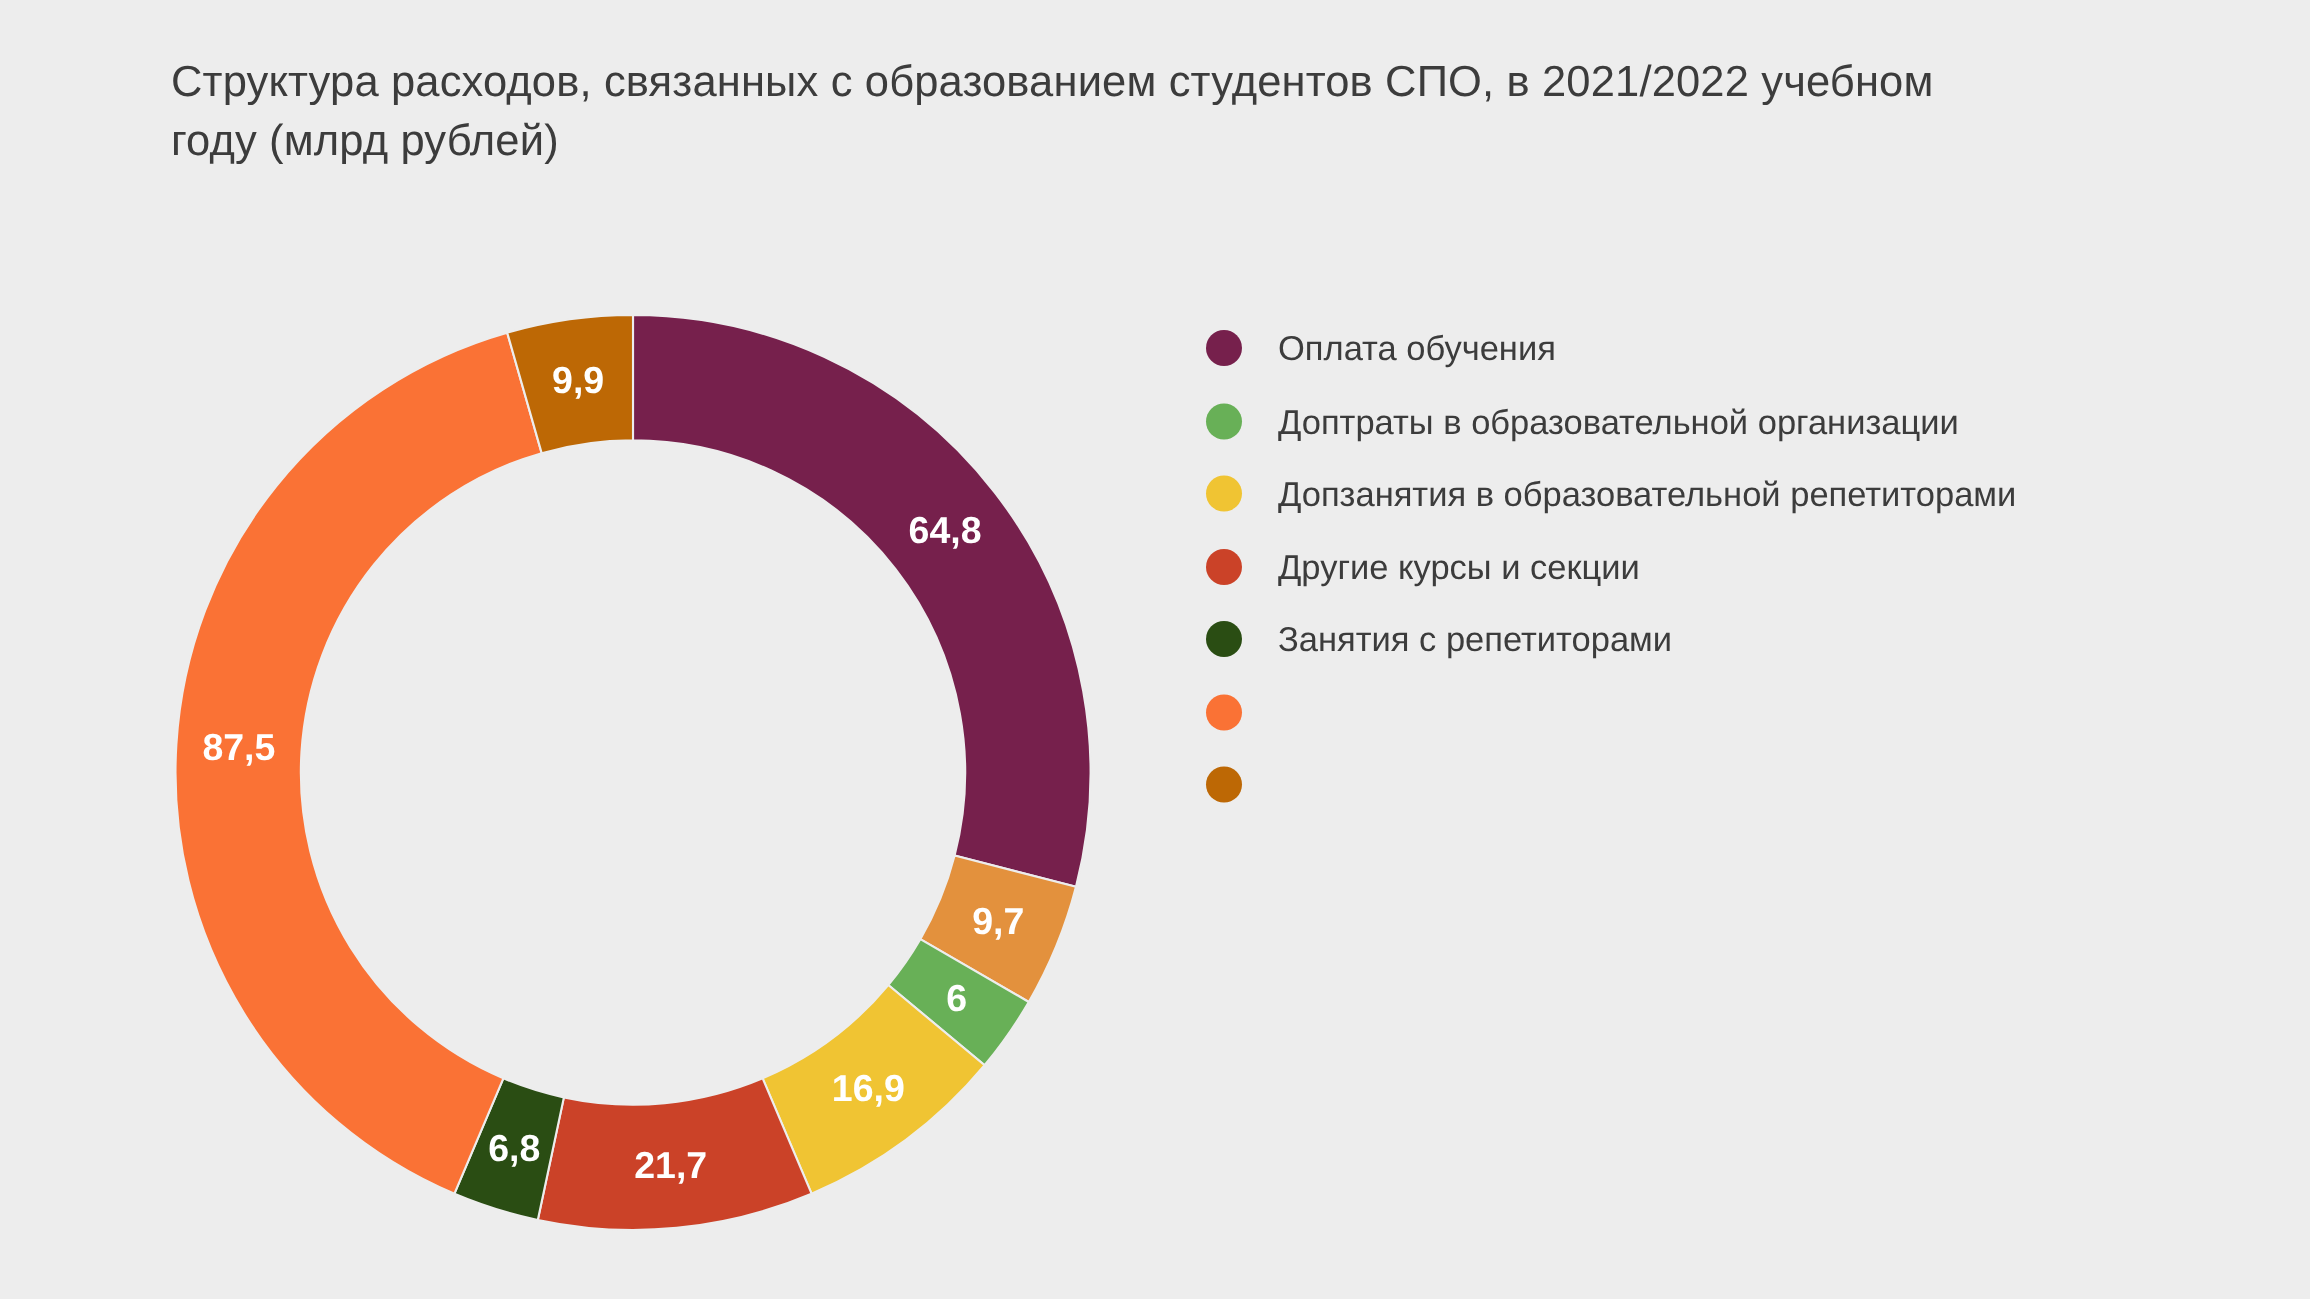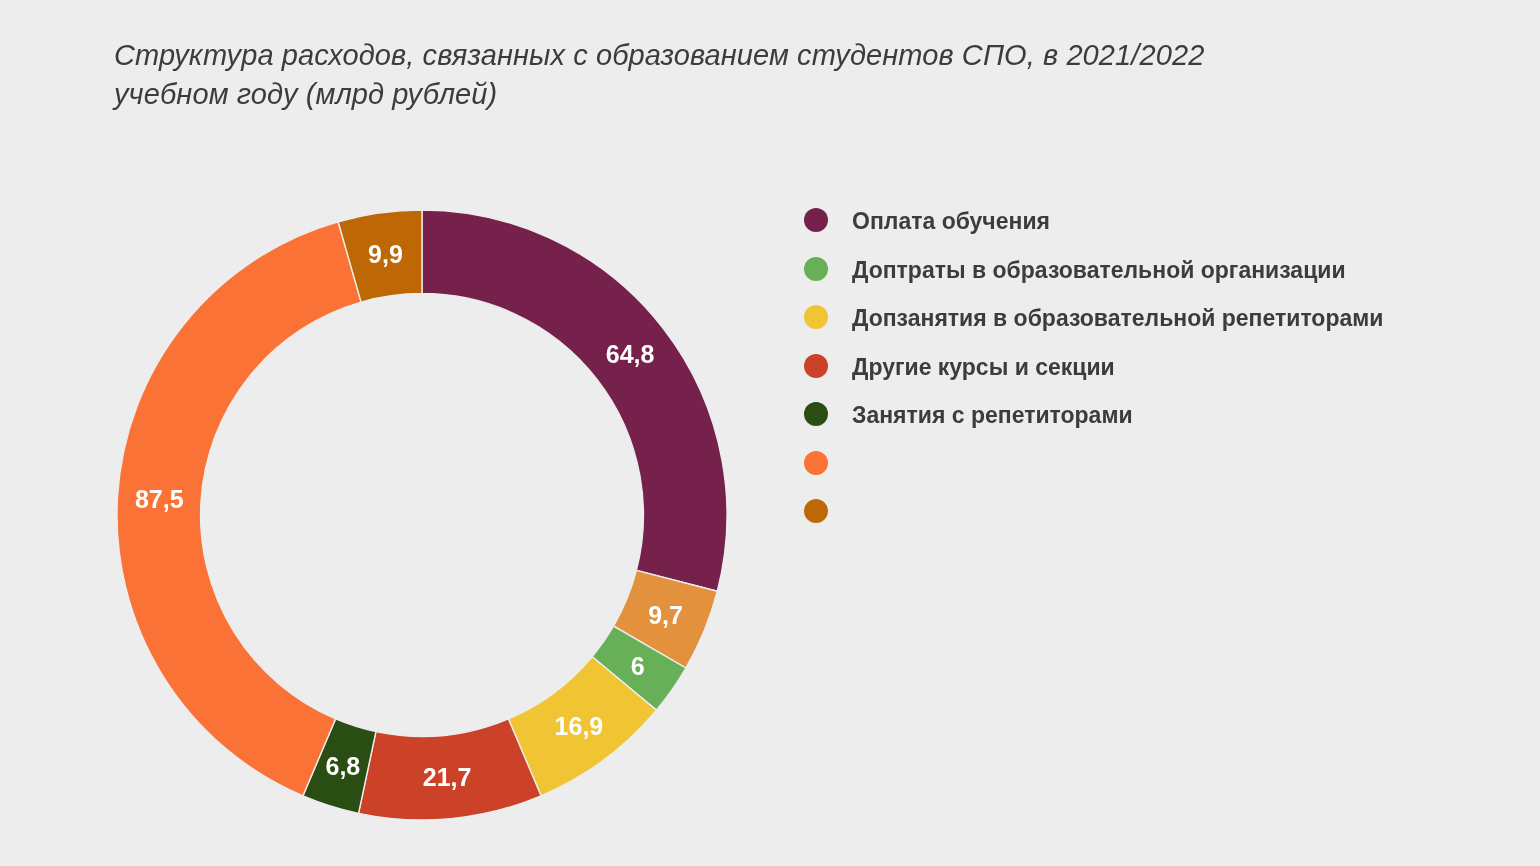--- a/index.html
+++ b/index.html
@@ -23,21 +23,20 @@
     position: absolute;
     left: 114px;
     top: 36px;
     width: 1180px;
     font-size: 29px;
     line-height: 39px;
     font-weight: 400;
     color: #3c3c3c;
     letter-spacing: 0.1px;
     white-space: pre-line;
-    font-style: italic;
   }
   #donut-wrap {
     position: absolute;
     left: 0px;
     top: 0px;
     width: 844px;
     height: 866px;
   }
   #donut-svg {
     position: absolute;
@@ -54,22 +53,22 @@
     paint-order: stroke fill;
   }
   #legend {
     position: absolute;
     left: 804px;
     top: 208px;
     width: 700px;
   }
   .legend-item {
     display: flex;
+    align-items: center;
     height: 48.5px;
-    font-weight: bold;
   }
   .legend-swatch {
     width: 24px;
     height: 24px;
     border-radius: 50%;
     flex: 0 0 24px;
     margin-right: 24px;
   }
   .legend-label {
     font-size: 23px;

